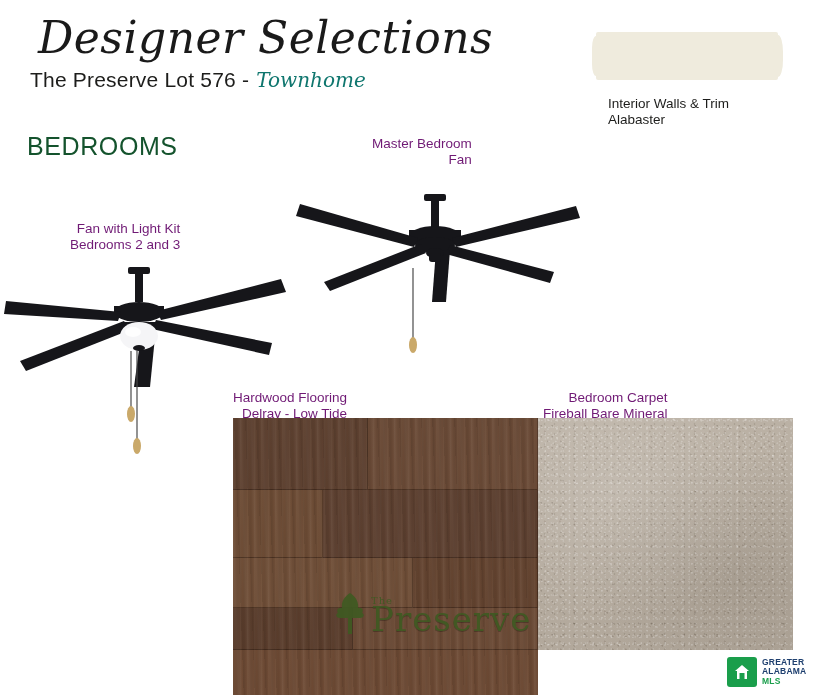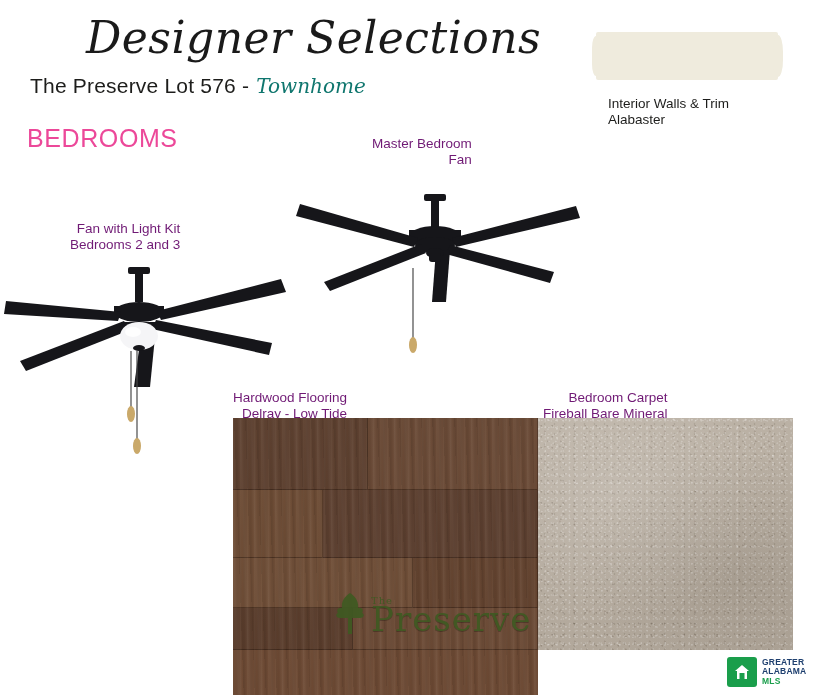--- a/index.html
+++ b/index.html
@@ -25,26 +25,25 @@
   .title-script {
     position: absolute;
     left: 38px;
     top: 12px;
     font-family: "DejaVu Serif", serif;
     font-style: italic;
     font-size: 44px;
     letter-spacing: 0.5px;
     color: #1a1a1a;
     white-space: nowrap;
-    margin-left: 48px;
   }
   .subtitle-row {
     position: absolute;
     left: 30px;
-    top: 74px;
+    top: 68px;
     display: flex;
     align-items: flex-end;
     white-space: nowrap;
   }
   .subtitle-main {
     font-family: "Liberation Sans", sans-serif;
     font-size: 21px;
     color: #1d1d1b;
     letter-spacing: 0.2px;
   }
@@ -93,24 +92,24 @@
     top: 96px;
     font-size: 13.5px;
     line-height: 16px;
     color: #1d1d1b;
   }
 
   
   .section-heading {
     position: absolute;
     left: 27px;
-    top: 124px;
+    top: 132px;
     font-size: 25px;
     letter-spacing: 0.6px;
-    color: #ec4899;
+    color: #14532d;
   }
 
   
   .caption {
     position: absolute;
     font-size: 13.5px;
     line-height: 16px;
     color: #701a75;
     text-align: right;
   }

